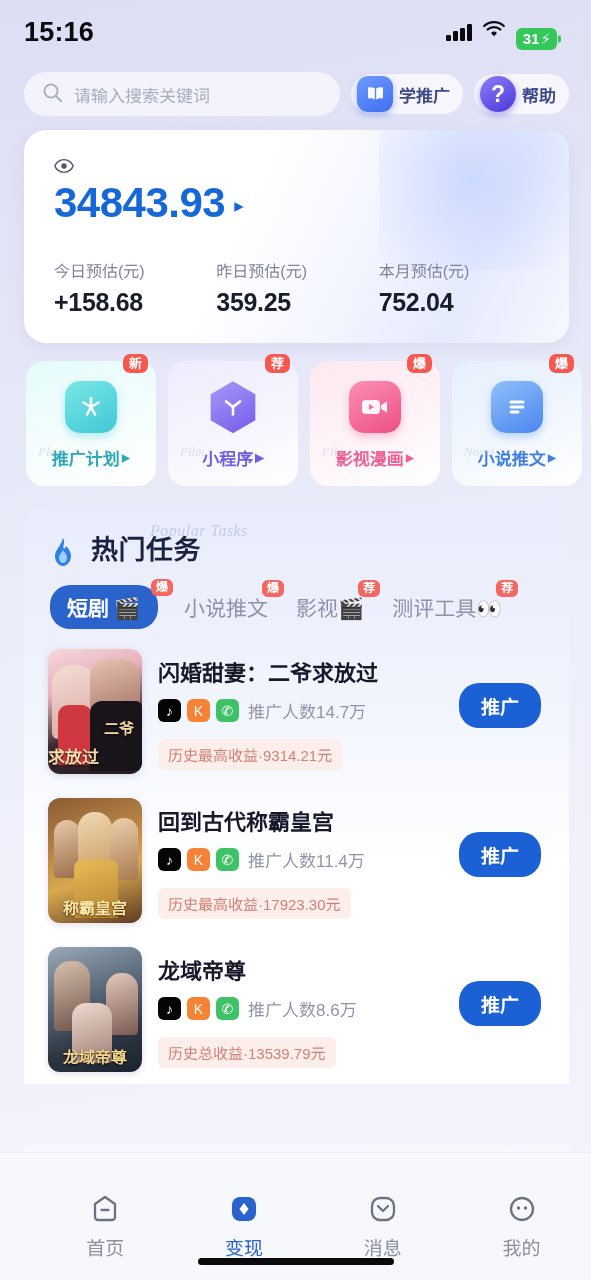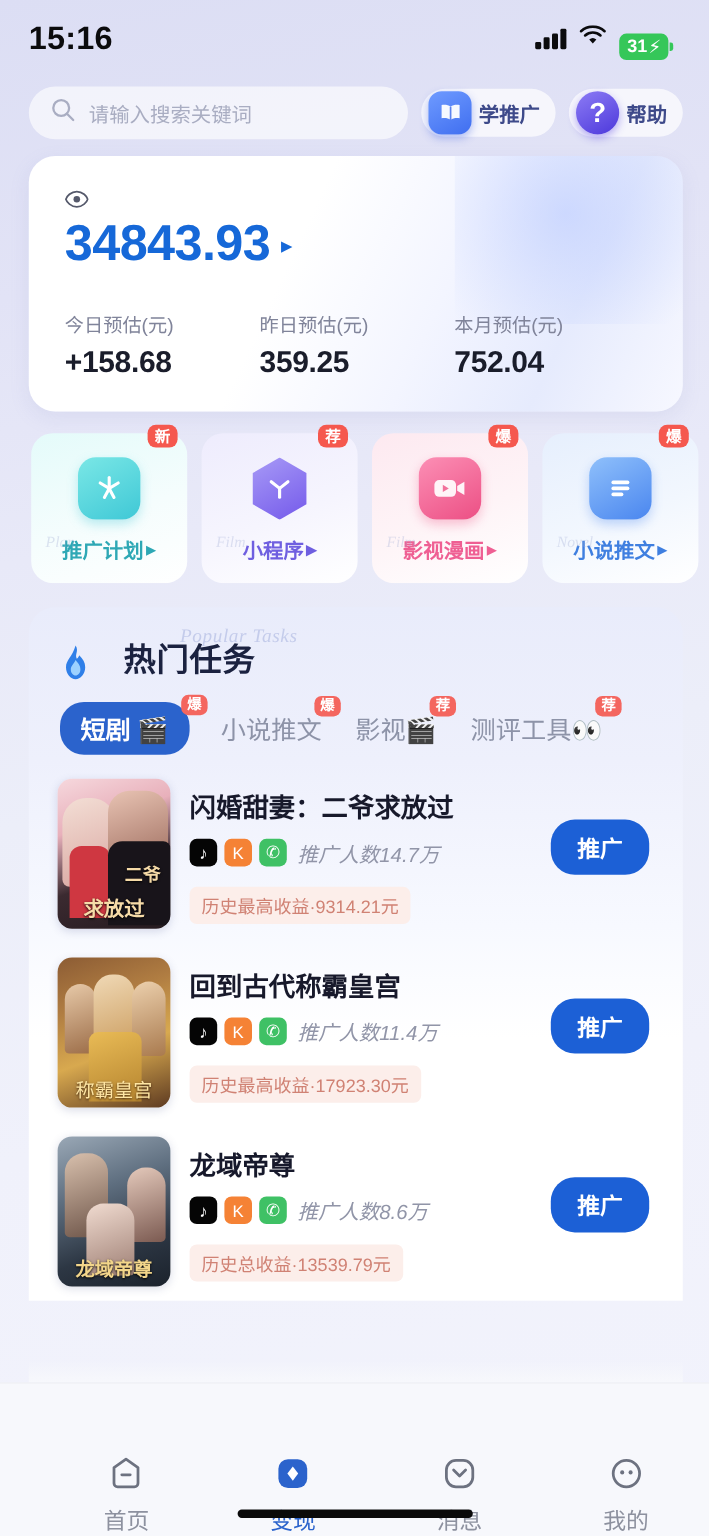--- a/index.html
+++ b/index.html
@@ -98,21 +98,21 @@
   .c4 { background: linear-gradient(160deg,#e6effd,#f2f7fe 55%,#ffffff); }
   .c4 .name { color: #3f7fe0; }
   .c4 .glyph { background: linear-gradient(150deg,#8fc0fb,#4a86ef); box-shadow:0 4px 9px rgba(74,134,239,.33); }
 
   
   .panel {
     margin: 20px 22px 0 24px; border-radius: 22px 22px 0 0; overflow: hidden;
     background: linear-gradient(180deg,#e9ecfb 0%,#eef0fc 22%,#f7f9ff 46%,#ffffff 62%,#ffffff 100%);
     position: relative;
   }
-  .panel-head { padding: 22px 0 0 26px; display: flex; align-items: flex-end; gap: 27px; position: relative; text-align: right; }
+  .panel-head { padding: 22px 0 0 26px; display: flex; align-items: flex-end; gap: 15px; position: relative; text-align: right; }
   .flame { width: 26px; height: 30px; position: relative; }
   .panel-title { font-size: 27px; font-weight: 700; color: #1b2240; letter-spacing: .5px; }
   .panel-wm { position: absolute; left: 126px; top: 16px; font-size: 16px;
               font-family: "Liberation Serif", serif; font-style: italic;
               color: rgba(150,165,215,.45); letter-spacing: .5px; }
   .tabs { display: flex; align-items: center; padding: 18px 0 0 26px; gap: 24px; }
   .tab { position: relative; font-size: 21px; color: #8d93a8; padding: 7px 2px; display:flex;align-items:center;gap:3px;}
   .tab.active { background: #2b63cc; color: #fff; font-weight: 700; border-radius: 20px; padding: 7px 17px; }
   .tab .tbadge { position: absolute; top: -5px; right: -14px; background: #f4665f; color: #fff;
     font-size: 12px; font-weight: 700; border-radius: 6px; padding: 0px 5px; line-height: 17px; }
@@ -124,30 +124,30 @@
   .poster { width: 94px; height: 125px; border-radius: 12px; flex: 0 0 auto; overflow: hidden; position: relative;
             box-shadow: 0 2px 7px rgba(90,100,150,.2); }
   .itembody { flex: 1; min-width: 0; padding-top: 6px; }
   .ititle { font-size: 22px; font-weight: 700; color: #17192b; white-space: nowrap; overflow: hidden; }
   .meta { display: flex; align-items: center; gap: 6px; margin-top: 11px; }
   .pf { width: 23px; height: 23px; border-radius: 6px; display:flex;align-items:center;justify-content:center;
         font-size: 14px; color:#fff; flex:0 0 auto;}
   .pf.dy { background: #050505; }
   .pf.ks { background: #f58235; }
   .pf.wx { background: #3fc165; }
-  .metatxt { font-size: 17px; color: #9195a8; margin-left: 3px; font-style: italic; }
+  .metatxt { font-size: 17px; color: #9195a8; margin-left: 3px; }
   .earn { display: inline-block; margin-top: 16px; background: #fceeea; color: #d08274;
           font-size: 15px; border-radius: 6px; padding: 5px 10px; }
   .promote { position: absolute; right: 28px; top: 46px; background: #1c60d6; color: #fff;
              font-size: 19px; font-weight: 700; border-radius: 20px; padding: 9px 22px; }
 
   
   .tabbar {
     position: absolute; left: 0; right: 0; bottom: 0; height: 128px;
-    background: #f7f8fc; display: flex; align-items: flex-end; padding-top: 18px;
+    background: #f7f8fc; display: flex; align-items: center; padding-top: 18px;
     border-top: 1px solid rgba(0,0,0,.04);
     padding-left: 36px;
   }
   .nav { flex: 1; display: flex; flex-direction: column; align-items: center; gap: 7px; }
   .nav .nlab { font-size: 19px; color: #8d919f; }
   .nav.active .nlab { color: #2b63cc; }
   .navicon { width: 34px; height: 34px; display:flex;align-items:center;justify-content:center;}
   .homebar { position: absolute; left: 50%; transform: translateX(-50%); bottom: 15px;
              width: 196px; height: 7px; background: #0a0a0a; border-radius: 4px; }
   .fade-cut { position:absolute; left:24px; right:22px; bottom:128px; height: 18px;
@@ -345,21 +345,21 @@
   </div>
 
   <div class="list">
 
     <div class="item">
       <div class="poster" style="background:linear-gradient(160deg,#f6d8dd 0%,#e8b0bb 30%,#3b2a30 62%,#241a1f 100%);">
         <div style="position:absolute;left:4px;top:16px;width:44px;height:74px;border-radius:20px 20px 6px 6px;background:linear-gradient(160deg,#f3ded5,#d9a6a0);"></div>
         <div style="position:absolute;left:10px;top:56px;width:34px;height:60px;background:#cf3741;border-radius:10px 10px 0 0;"></div>
         <div style="position:absolute;right:2px;top:10px;width:50px;height:80px;border-radius:18px 18px 6px 6px;background:linear-gradient(160deg,#e8c3b3,#8f5c4e);"></div>
         <div style="position:absolute;right:0px;top:52px;width:52px;height:70px;background:#18141a;border-radius:12px 6px 0 0;"></div>
-        <div style="position:absolute;left:0;right:0;bottom:6px;text-align:center;color:#f6dba8;font-size:17px;font-weight:700;text-shadow:0 1px 2px #000;">求放过</div>
+        <div style="position:absolute;left:0;right:0;bottom:6px;text-align:left;color:#f6dba8;font-size:17px;font-weight:700;text-shadow:0 1px 2px #000;">求放过</div>
         <div style="position:absolute;right:8px;bottom:36px;color:#f6dba8;font-size:15px;font-weight:700;text-shadow:0 1px 2px #000;margin-left:12px;">二爷</div>
       </div>
       <div class="itembody">
         <div class="ititle">闪婚甜妻：二爷求放过</div>
         <div class="meta">
           <span class="pf dy">♪</span>
           <span class="pf ks">K</span>
           <span class="pf wx">✆</span>
           <span class="metatxt">推广人数14.7万</span>
         </div>
@@ -367,21 +367,21 @@
       </div>
       <div class="promote">推广</div>
     </div>
 
     <div class="item">
       <div class="poster" style="background:linear-gradient(160deg,#8c5c34 0%,#b07d42 30%,#d8a94f 60%,#5d3a21 100%);">
         <div style="position:absolute;left:6px;top:22px;width:26px;height:58px;border-radius:14px 14px 4px 4px;background:linear-gradient(160deg,#e7c9a8,#9c6d48);"></div>
         <div style="position:absolute;left:30px;top:14px;width:34px;height:72px;border-radius:16px 16px 4px 4px;background:linear-gradient(160deg,#f0d9b6,#c79655);"></div>
         <div style="position:absolute;right:4px;top:20px;width:28px;height:62px;border-radius:14px 14px 4px 4px;background:linear-gradient(160deg,#ecd0ad,#a97a4e);"></div>
         <div style="position:absolute;left:26px;top:62px;width:44px;height:58px;background:linear-gradient(160deg,#e9bb56,#b5842f);border-radius:8px 8px 0 0;"></div>
-        <div style="position:absolute;left:0;right:0;bottom:4px;text-align:center;color:#ffe6a3;font-size:16px;font-weight:400;text-shadow:0 1px 2px #3a2310;">称霸皇宫</div>
+        <div style="position:absolute;left:0;right:0;bottom:4px;text-align:center;color:#ffe6a3;font-size:16px;font-weight:700;text-shadow:0 1px 2px #3a2310;">称霸皇宫</div>
       </div>
       <div class="itembody">
         <div class="ititle">回到古代称霸皇宫</div>
         <div class="meta">
           <span class="pf dy">♪</span>
           <span class="pf ks">K</span>
           <span class="pf wx">✆</span>
           <span class="metatxt">推广人数11.4万</span>
         </div>
         <div class="earn">历史最高收益·17923.30元</div>

